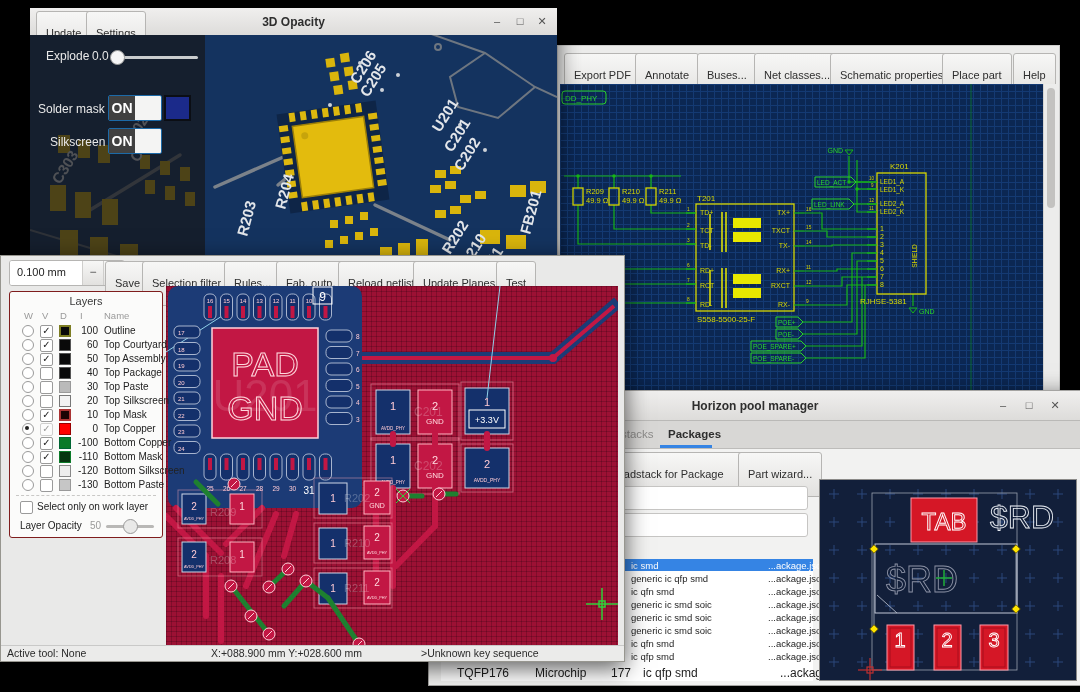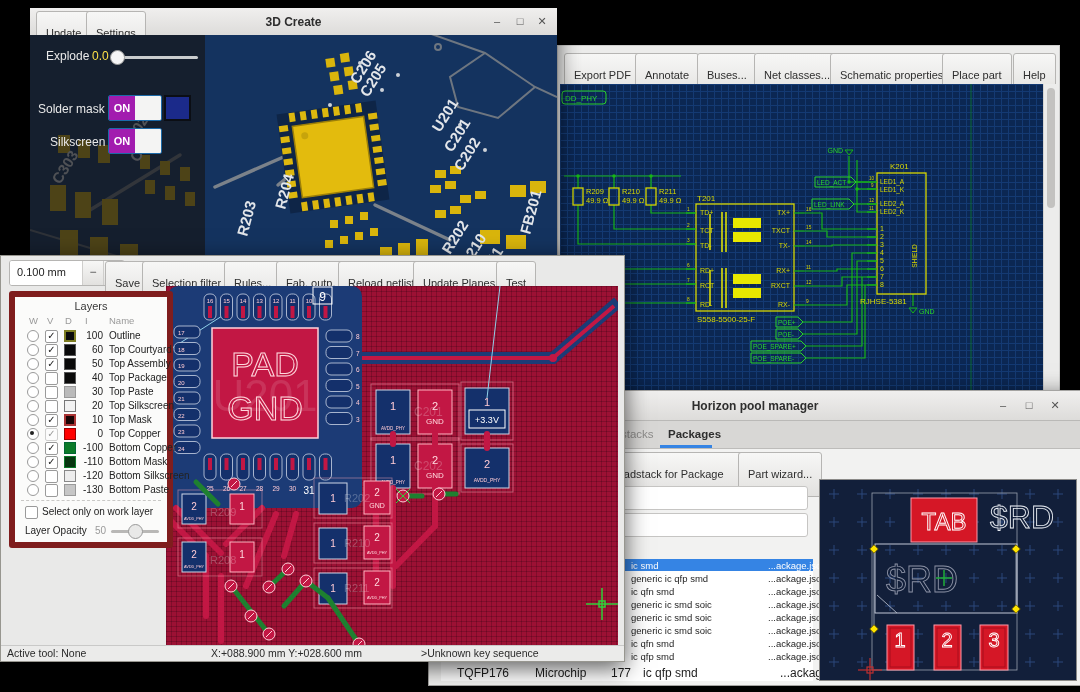--- a/index.html
+++ b/index.html
@@ -6,32 +6,32 @@
     font-family:"Liberation Sans",sans-serif;-webkit-font-smoothing:antialiased;}
   .abs{position:absolute;}
   .win{position:absolute;box-shadow:0 6px 22px rgba(0,0,0,.65);}
   .titlebar{position:absolute;left:0;top:0;right:0;height:27px;background:linear-gradient(#f0efee,#dddcda);
     border-bottom:1px solid #bab9b7;display:flex;align-items:center;}
   .ttl{position:absolute;width:100%;text-align:center;font-size:12px;font-weight:bold;color:#2e2e2e;pointer-events:none;}
   .winctl{position:absolute;top:4px;width:20px;height:18px;text-align:center;font-size:11px;color:#555;line-height:18px;}
   .gbtn{display:inline-block;background:linear-gradient(#f7f7f6,#e2e1df);border:1px solid #b6b5b3;border-radius:3px;
     font-size:11px;color:#2e2e2e;padding:15px 9px;line-height:13px;white-space:nowrap;}
   .toggle{position:absolute;width:52px;height:24px;border:1px solid #1c6aa8;border-radius:2px;display:flex;overflow:hidden;}
-  .tg-on{width:50%;background:#a21caf;color:#fff;font-size:11px;font-weight:bold;display:flex;align-items:center;justify-content:center;}
+  .tg-on{width:50%;background:#404040;color:#fff;font-size:14px;font-weight:bold;display:flex;align-items:center;justify-content:center;}
   .tg-off{width:50%;background:#f4f4f3;}
   .panel-lbl{position:absolute;color:#e8e8e8;font-size:12px;}
   .sl-track{position:absolute;height:3px;background:#c9ccce;border-radius:2px;}
   .sl-handle{position:absolute;width:13px;height:13px;border-radius:50%;background:#f5f5f5;border:1px solid #999;}
   
   .pcbwin{background:#e9e9e8;border:1px solid #97968f;}
   .spin{position:absolute;display:flex;border:1px solid #b6b5b3;border-radius:3px;overflow:hidden;height:24px;background:#fff;}
   .spin .val{width:62px;font-size:11px;color:#222;padding:5px 3px 0 7px;background:#fff;}
   .spin .sbtn{width:20px;text-align:center;font-size:12px;color:#555;background:linear-gradient(#f7f7f6,#e2e1df);
     border-left:1px solid #cfcecc;line-height:23px;}
-  .lpanel{position:absolute;background:#fbfbfa;border:6px solid #7f1d1d;border-radius:3px;}
+  .lpanel{position:absolute;background:#fbfbfa;border:1px solid #7f1d1d;border-radius:3px;}
   .lhead{font-size:11px;color:#3a3a3a;text-align:center;padding-top:3px;}
   .lcols{position:absolute;font-size:9.5px;color:#9a9a9a;}
   .lrow{position:absolute;left:0;width:100%;height:14px;}
   .radio{position:absolute;left:12px;top:1px;width:10px;height:10px;border:1px solid #9a9a9a;border-radius:50%;background:#fff;}
   .radio.sel::after{content:"";position:absolute;left:2px;top:2px;width:4px;height:4px;border-radius:50%;background:#222;}
   .chk{position:absolute;left:30px;top:1px;width:11px;height:11px;border:1px solid #9a9a9a;border-radius:2px;background:#fff;
     font-size:10px;line-height:10px;text-align:center;color:#222;}
   .chk.on::after{content:"✓";}
   .chk.dim{opacity:.45;}
   .sw{position:absolute;left:49px;top:1px;width:12px;height:12px;box-sizing:border-box;}
@@ -251,21 +251,21 @@
       <line x1="411" y1="0" x2="411" y2="360" stroke="#0a7a28" stroke-width="1" opacity="0.8"></line>
     </svg>
   </div>
   <div class="abs" style="left:485px;top:38px;width:14px;height:360px;background:#ececeb;border-left:1px solid #d5d4d2;">
     <div class="abs" style="left:3px;top:4px;width:8px;height:120px;background:#c3c2c0;border-radius:4px;"></div>
   </div>
 </div>
 
 <div class="win" style="left:30px;top:8px;width:527px;height:290px;z-index:2;background:#14335f;">
   <div class="titlebar">
-    <span class="ttl">3D Create</span>
+    <span class="ttl">3D Opacity</span>
     <span class="gbtn abs" style="left:6px;top:3px;">Update</span>
     <span class="gbtn abs" style="left:56px;top:3px;text-align:right;">Settings</span>
     <span class="winctl" style="right:50px;">–</span>
     <span class="winctl" style="right:27px;">□</span>
     <span class="winctl" style="right:5px;">✕</span>
   </div>
   <div class="abs" style="left:0;top:27px;width:527px;height:263px;overflow:hidden;">
     <svg width="527" height="263" viewBox="0 0 527 263">
       <rect x="0" y="0" width="527" height="263" fill="#14335f"></rect>
       <g stroke="#6e7680" stroke-width="2" fill="none">
@@ -359,21 +359,21 @@
         <text transform="translate(438,233) rotate(-58)">R210</text>
         <text transform="translate(455,246) rotate(-58)">R211</text>
         <text transform="translate(100,115) rotate(-58)">C302</text>
         <text transform="translate(108,128) rotate(-58)">C301</text>
         <text transform="translate(30,150) rotate(-58)">C303</text>
       </g>
     </svg>
     
     <div class="abs" style="left:0;top:0;width:175px;height:263px;background:rgba(22,24,28,0.72);">
       <span class="panel-lbl" style="left:16px;top:14px;">Explode</span>
-      <span class="panel-lbl" style="left:62px;top:14px;color:#fde047;">0.0</span>
+      <span class="panel-lbl" style="left:62px;top:14px;color:#e5e5e5;">0.0</span>
       <div class="sl-track" style="left:82px;top:21px;width:86px;"></div>
       <div class="sl-handle" style="left:80px;top:15px;"></div>
       <span class="panel-lbl" style="left:8px;top:67px;">Solder mask</span>
       <div class="toggle" style="left:78px;top:60px;">
         <span class="tg-on">ON</span>
           <span class="tg-off"></span>
       </div>
       <div class="abs" style="left:134px;top:60px;width:23px;height:22px;background:#1b2a8a;border:2px solid #0b0e14;"></div>
       <span class="panel-lbl" style="left:20px;top:100px;">Silkscreen</span>
       <div class="toggle" style="left:78px;top:93px;">

